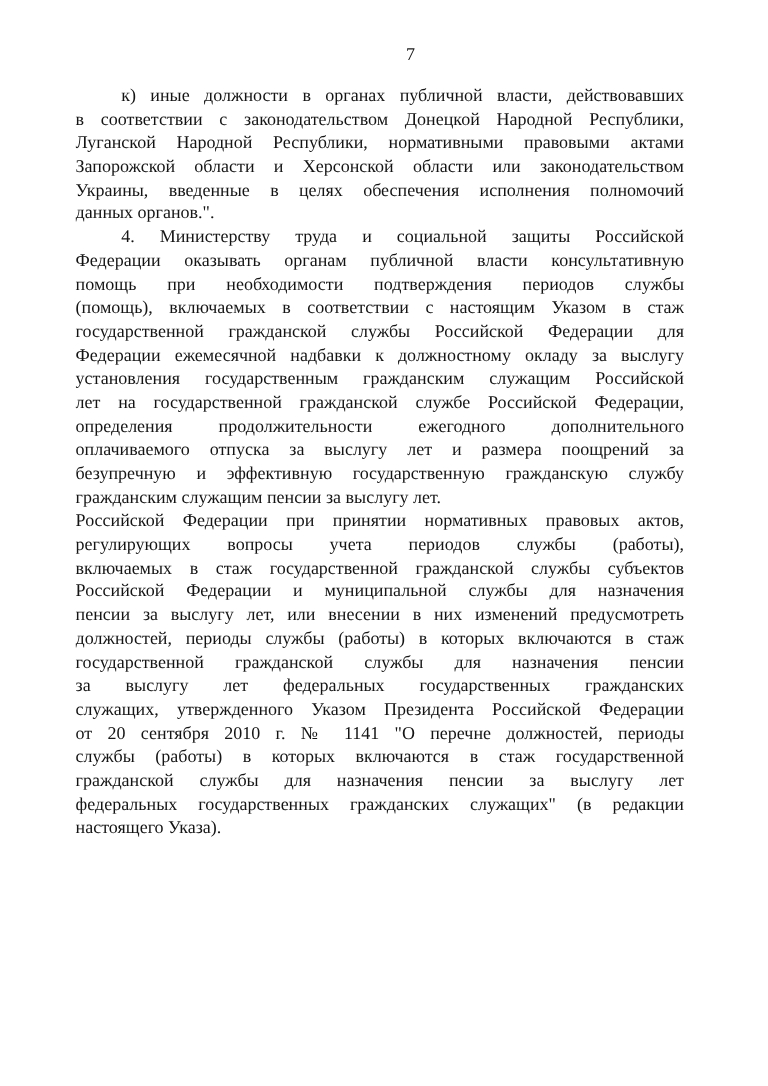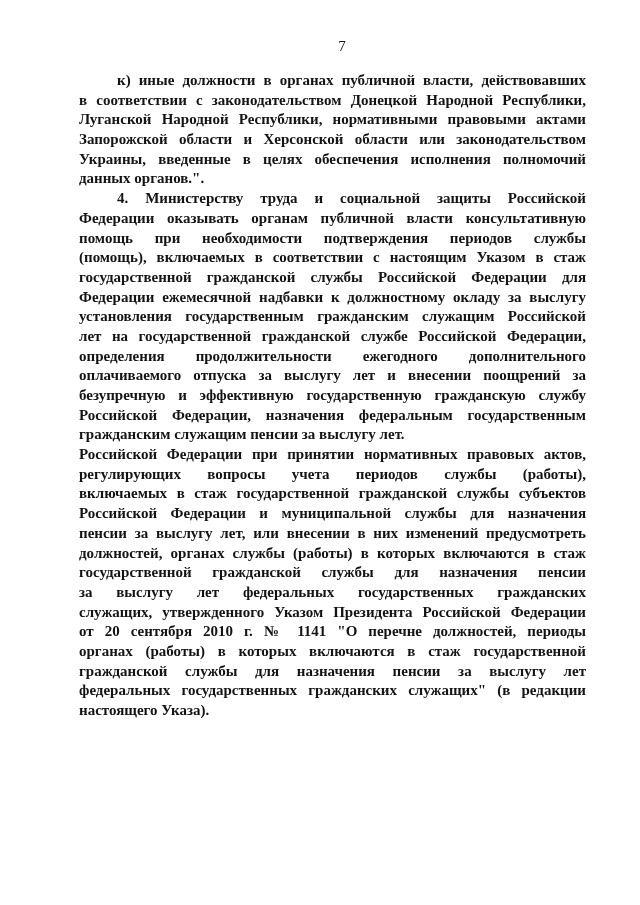--- a/index.html
+++ b/index.html
@@ -25,26 +25,25 @@
     top: 37px;
     left: 0;
     width: 640px;
     text-align: center;
     text-indent: 44px; 
     font-size: 15px;
     line-height: 19px;
   }
   .content {
     position: absolute;
-    left: 79px;
+    left: 63px;
     top: 71px;
     width: 507px;
     font-size: 15px;
     line-height: 19.7px;
-    font-weight: bold;
   }
   .paragraph {
     margin: 0;
     padding: 0;
   }
   .line {
     text-align: justify;
     text-align-last: justify;
     white-space: normal;
     height: 19.7px;
@@ -78,37 +77,36 @@
     <div class="paragraph">
       <div class="line first">4. Министерству труда и социальной защиты Российской</div>
       <div class="line">Федерации оказывать органам публичной власти консультативную</div>
       <div class="line">помощь при необходимости подтверждения периодов службы</div>
       <div class="line">(помощь), включаемых в соответствии с настоящим Указом в стаж</div>
       <div class="line">государственной гражданской службы Российской Федерации для</div>
       <div class="line">Федерации ежемесячной надбавки к должностному окладу за выслугу</div>
       <div class="line">установления государственным гражданским служащим Российской</div>
       <div class="line">лет на государственной гражданской службе Российской Федерации,</div>
       <div class="line">определения продолжительности ежегодного дополнительного</div>
-      <div class="line">оплачиваемого отпуска за выслугу лет и внесении поощрений за</div>
+      <div class="line">оплачиваемого отпуска за выслугу лет и размера поощрений за</div>
       <div class="line">безупречную и эффективную государственную гражданскую службу</div>
-      <div class="line">Российской Федерации, назначения федеральным государственным</div>
       <div class="line last">гражданским служащим пенсии за выслугу лет.</div>
     </div>
 
     <div class="paragraph">
       <div class="line">Российской Федерации при принятии нормативных правовых актов,</div>
       <div class="line">регулирующих вопросы учета периодов службы (работы),</div>
       <div class="line">включаемых в стаж государственной гражданской службы субъектов</div>
       <div class="line">Российской Федерации и муниципальной службы для назначения</div>
       <div class="line">пенсии за выслугу лет, или внесении в них изменений предусмотреть</div>
-      <div class="line">должностей, органах службы (работы) в которых включаются в стаж</div>
+      <div class="line">должностей, периоды службы (работы) в которых включаются в стаж</div>
       <div class="line">государственной гражданской службы для назначения пенсии</div>
       <div class="line">за выслугу лет федеральных государственных гражданских</div>
       <div class="line">служащих, утвержденного Указом Президента Российской Федерации</div>
       <div class="line">от 20 сентября 2010 г. № 1141 "О перечне должностей, периоды</div>
-      <div class="line">органах (работы) в которых включаются в стаж государственной</div>
+      <div class="line">службы (работы) в которых включаются в стаж государственной</div>
       <div class="line">гражданской службы для назначения пенсии за выслугу лет</div>
       <div class="line">федеральных государственных гражданских служащих" (в редакции</div>
       <div class="line last">настоящего Указа).</div>
     </div>
 
   </div>
 </div>
 
 </body></html>

